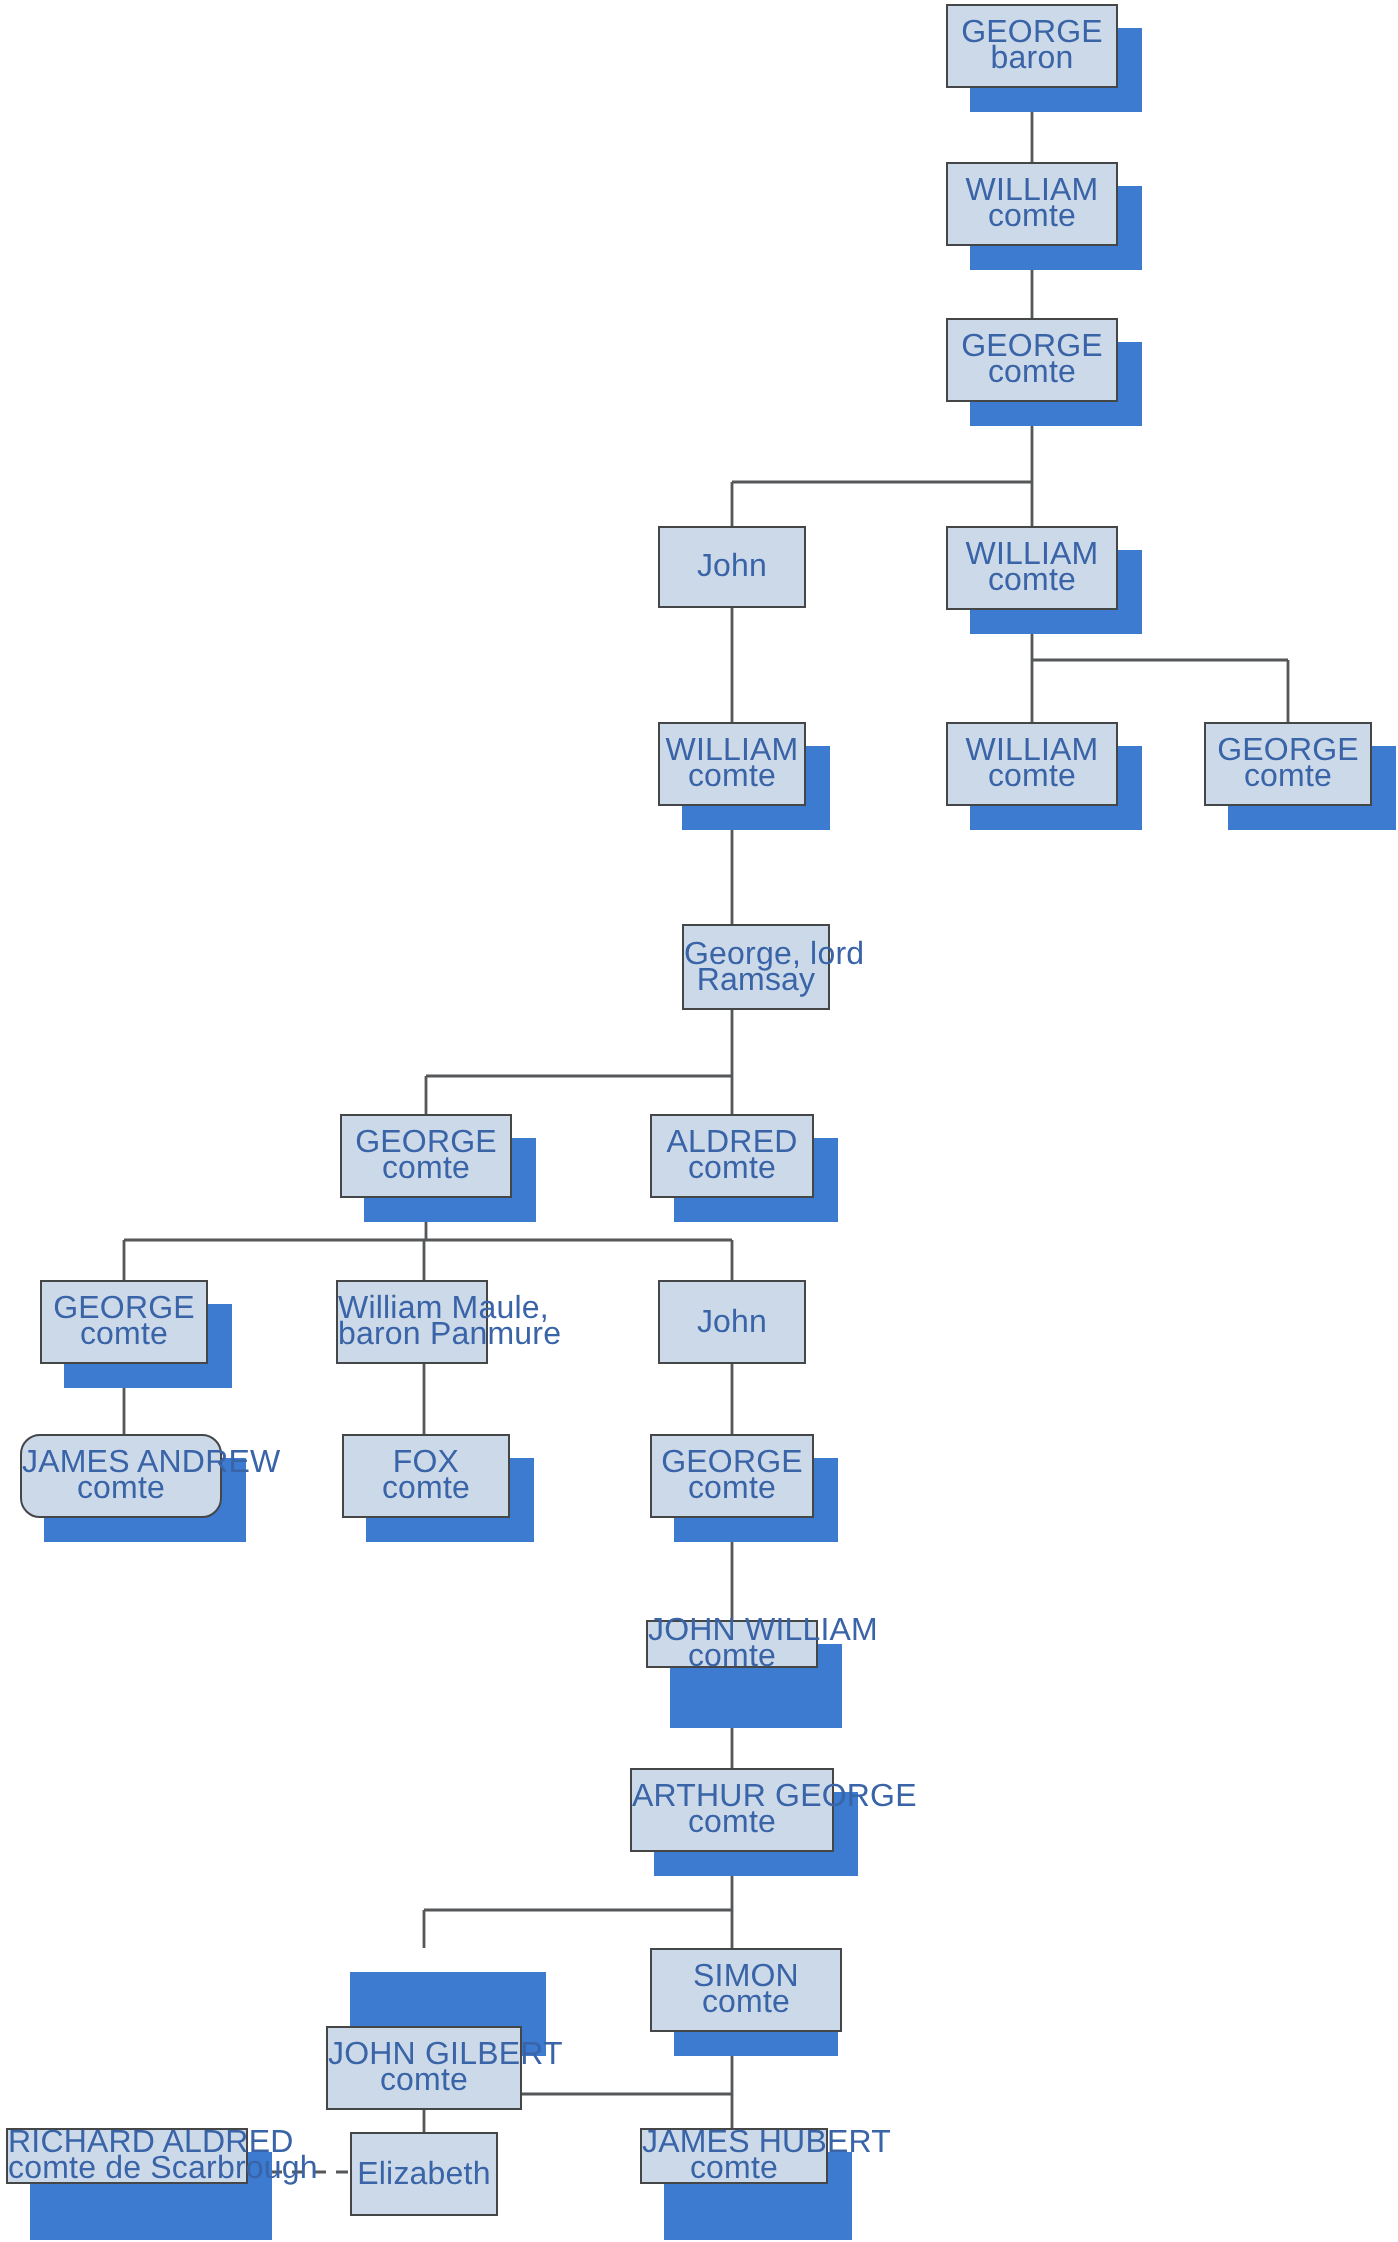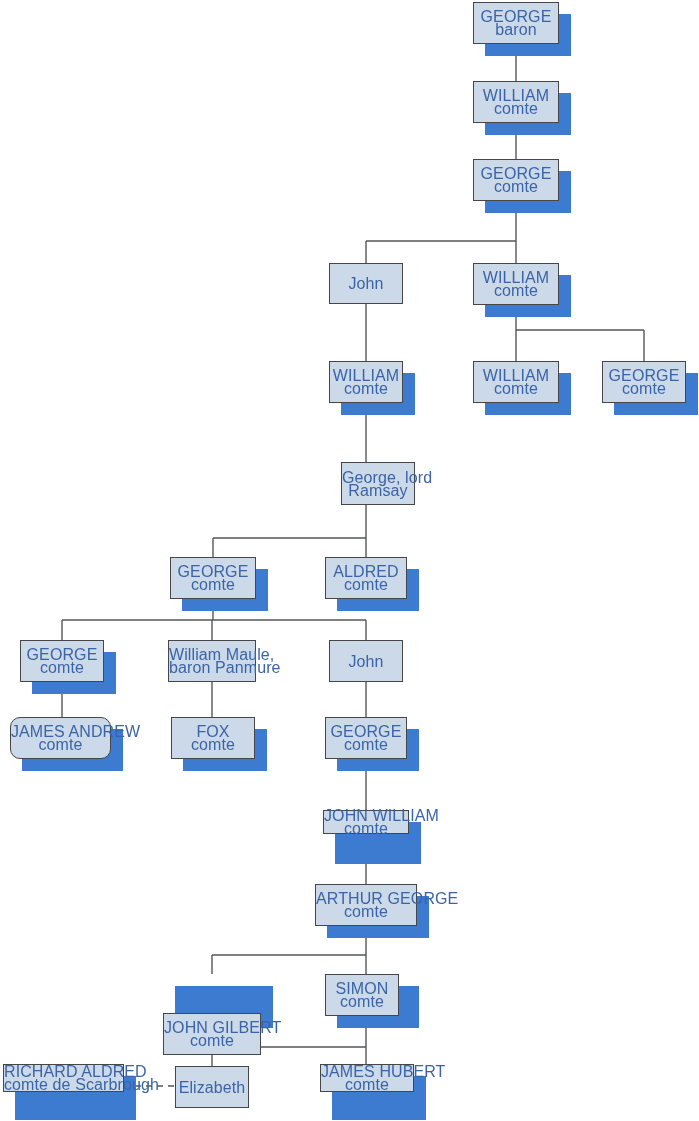--- a/index.html
+++ b/index.html
@@ -141,21 +141,21 @@
         <span class="line2">comte</span>
       </div>
       <div class="node" style="left: 325px; top: 557px; width: 82px; height: 42px;">
         <span class="line1">ALDRED</span>
         <span class="line2">comte</span>
       </div>
       <div class="node" style="left: 20px; top: 640px; width: 84px; height: 42px;">
         <span class="line1">GEORGE</span>
         <span class="line2">comte</span>
       </div>
-      <div class="node" style="left: 168px; top: 640px; width: 88px; height: 42px;">
+      <div class="node" style="left: 168px; top: 640px; width: 76px; height: 42px;">
         <span class="line1">William Maule,</span>
         <span class="line2">baron Panmure</span>
       </div>
       <div class="node" style="left: 329px; top: 640px; width: 74px; height: 42px;">
         <span class="line1">John</span>
       </div>
       <div class="node" style="left: 10px; top: 717px; width: 101px; height: 42px; border-radius: 10px;">
         <span class="line1">JAMES ANDREW</span>
         <span class="line2">comte</span>
       </div>
@@ -172,21 +172,21 @@
         <span class="line2">comte</span>
       </div>
       <div class="node" style="left: 315px; top: 884px; width: 102px; height: 42px; align-items: center;">
         <span class="line1">ARTHUR GEORGE</span>
         <span class="line2">comte</span>
       </div>
       <div class="node" style="left: 163px; top: 974px; width: 98px; height: 42px; margin-top: 39px;">
         <span class="line1">JOHN GILBERT</span>
         <span class="line2">comte</span>
       </div>
-      <div class="node" style="left: 325px; top: 974px; width: 74px; height: 42px;">
+      <div class="node" style="left: 325px; top: 974px; width: 96px; height: 42px;">
         <span class="line1">SIMON</span>
         <span class="line2">comte</span>
       </div>
       <div class="node" style="left: 3px; top: 1064px; width: 121px; height: 28px;">
         <span class="line1">RICHARD ALDRED</span>
         <span class="line2">comte de Scarbrough</span>
       </div>
       <div class="node" style="left: 175px; top: 1066px; width: 74px; height: 42px;">
         <span class="line1">Elizabeth</span>
       </div>

